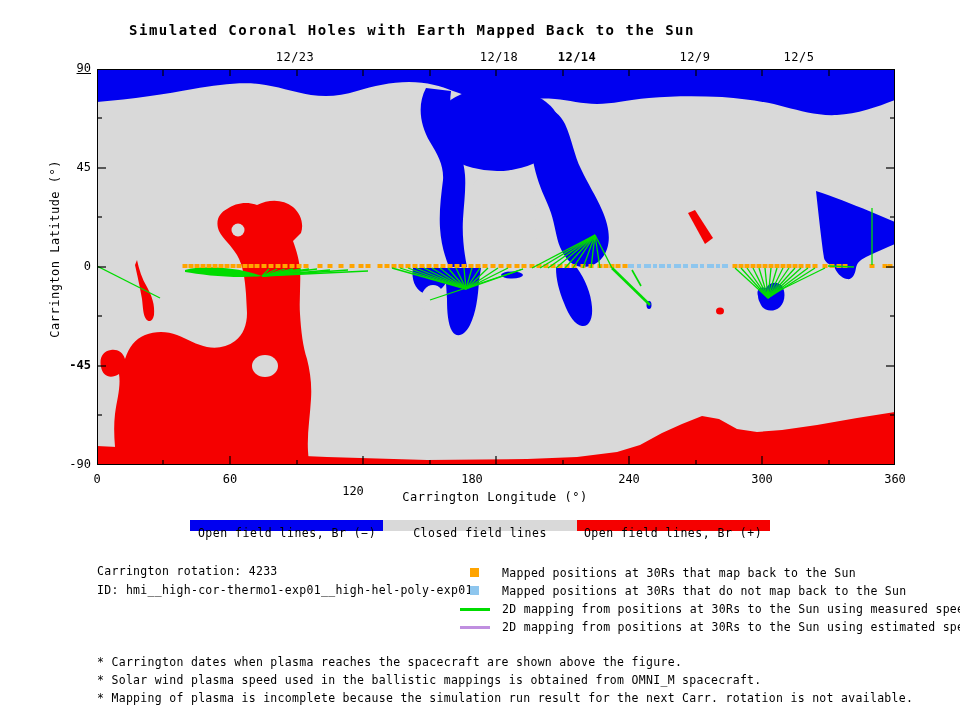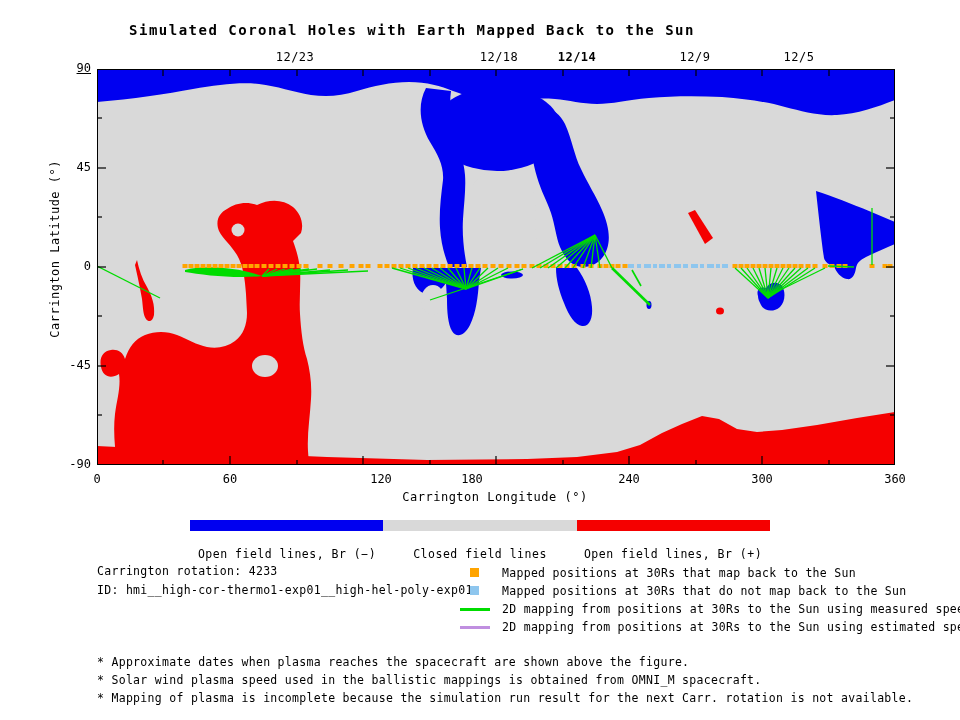--- a/index.html
+++ b/index.html
@@ -8,21 +8,21 @@
   #title{top:22px;left:0;width:824px;text-align:center;font-size:14px;letter-spacing:1.5px;font-weight:bold;}
   #plot-wrap{left:97px;top:69px;width:798px;height:396px;}
   #plot-wrap svg{display:block;}
   .date-label{position:absolute;top:50px;transform:translateX(-50%);font-size:12px;letter-spacing:.5px;}
   .xtick-label{position:absolute;top:472px;transform:translateX(-50%);font-size:12px;}
   .ytick-label{position:absolute;width:44px;text-align:right;font-size:12px;}
   #ylabel{left:48px;top:160px;transform:rotate(180deg);writing-mode:vertical-rl;font-size:12px;letter-spacing:.5px;}
   #xlabel{left:0;top:490px;width:990px;text-align:center;font-size:12px;letter-spacing:.5px;}
   #colorbar{left:190px;top:520px;width:580px;height:11px;display:flex;}
   #colorbar div{height:11px;width:33.333%;}
-  .bar-label{position:absolute;top:547px;transform:translateX(-50%);font-size:11.5px;letter-spacing:.5px;}
+  .bar-label{position:absolute;top:526px;transform:translateX(-50%);font-size:11.5px;letter-spacing:.5px;}
   .info-line{position:absolute;left:97px;font-size:11.5px;letter-spacing:.3px;}
   .legend-row{position:absolute;left:458px;height:14px;font-size:11.5px;letter-spacing:.3px;}
   .legend-marker{position:absolute;left:12px;top:2px;width:9px;height:9px;}
   .legend-line{position:absolute;left:2px;top:6px;width:30px;height:3px;}
   .legend-text{position:absolute;left:44px;top:0;white-space:nowrap;}
   .footnote{position:absolute;left:97px;font-size:11.5px;letter-spacing:.3px;white-space:nowrap;}
 </style>
 </head>
 <body>
 
@@ -35,21 +35,21 @@
     <span class="date-label" style="left: 577px; font-weight: bold;">12/14</span>
     <span class="date-label" style="left: 695px;">12/9</span>
     <span class="date-label" style="left: 787px; margin-left: 12px;">12/5</span>
   </div>
 
 <div id="ylabel" class="abs">Carrington Latitude (°)</div>
 <div id="ytick-labels">
     <span class="ytick-label abs" style="left: 47px; top: 61px; text-decoration: underline;">90</span>
     <span class="ytick-label abs" style="left: 47px; top: 160px;">45</span>
     <span class="ytick-label abs" style="left: 47px; top: 259px;">0</span>
-    <span class="ytick-label abs" style="left: 47px; top: 358px;">-45</span>
+    <span class="ytick-label abs" style="left: 47px; top: 358px; font-weight: bold;">-45</span>
     <span class="ytick-label abs" style="left: 47px; top: 457px;">-90</span>
   </div>
 
 <div id="plot-wrap" class="abs">
     <svg width="798" height="396" viewBox="0 0 798 396">
       <rect x="0" y="0" width="798" height="396" fill="#d9d9d9"></rect>
       <path d="M0,0 L798,0 L798,31 C780,38 760,45 740,46 C720,47 705,42 688,38 C670,33 650,30 625,28 C600,27 575,27 552,29 C530,31 515,35 500,35 C485,35 472,31 458,30 C445,29 436,30 425,30 C412,30 400,32 390,31 C378,30 368,26 356,22 C344,17 330,13 312,13 C294,13 276,17 260,22 C244,27 230,28 214,26 C196,23 180,17 162,15 C142,13 120,16 96,20 C70,25 35,30 0,33 Z" fill="#0000f0"></path>
       <path d="M329,19 C320,36 323,56 333,73 C341,86 347,97 346,111 C344,127 342,143 343,159 C344,175 348,188 352,198 L370,198 C367,183 365,166 366,150 C367,134 369,120 368,106 C367,92 362,80 358,66 C354,52 352,36 354,22 Z" fill="#0000f0"></path>
       <ellipse cx="400" cy="60" rx="64" ry="42" fill="#0000f0"></ellipse>
       <path d="M437,42 C450,36 462,42 468,55 C475,70 477,86 484,100 C491,115 499,127 505,141 C511,155 514,168 510,180 C506,192 496,198 486,198 C476,198 468,190 463,178 C459,168 458,156 454,144 C450,132 444,122 440,108 C436,94 433,78 433,64 C433,54 434,46 437,42 Z" fill="#0000f0"></path>
@@ -263,21 +263,21 @@
       <line x1="793" y1="148" x2="798" y2="148" stroke="#000000" stroke-width="1.2"></line>
       <line x1="793" y1="247" x2="798" y2="247" stroke="#000000" stroke-width="1.2"></line>
       <line x1="793" y1="346" x2="798" y2="346" stroke="#000000" stroke-width="1.2"></line>
       <rect x="0.5" y="0.5" width="797" height="395" fill="none" stroke="#000000" stroke-width="1"></rect>
     </svg>
   </div>
 
 <div id="xtick-labels">
     <span class="xtick-label abs" style="left: 97px;">0</span>
     <span class="xtick-label abs" style="left: 230px;">60</span>
-    <span class="xtick-label abs" style="left: 381px;">120</span>
+    <span class="xtick-label abs" style="left: 353px; margin-top: 12px;">120</span>
     <span class="xtick-label abs" style="left: 472px; text-align: right;">180</span>
     <span class="xtick-label abs" style="left: 629px;">240</span>
     <span class="xtick-label abs" style="left: 762px;">300</span>
     <span class="xtick-label abs" style="left: 895px;">360</span>
   </div>
 <div id="xlabel" class="abs">Carrington Longitude (°)</div>
 
 <div id="colorbar" class="abs">
   <div style="background: rgb(0, 0, 240);"></div>
   <div style="background: rgb(217, 217, 217);"></div>
@@ -300,15 +300,15 @@
 </div>
 <div class="legend-row" style="top:602px">
   <span class="legend-line" style="background: rgb(0, 220, 0);"></span>
   <span class="legend-text">2D mapping from positions at 30Rs to the Sun using measured speed</span>
 </div>
 <div class="legend-row" style="top:620px">
   <span class="legend-line" style="background: rgb(192, 143, 224);"></span>
   <span class="legend-text">2D mapping from positions at 30Rs to the Sun using estimated speed</span>
 </div>
 
-<div class="footnote" style="top:655px">* Approximate dates when plasma reaches the spacecraft are shown above the figure.</div>
+<div class="footnote" style="top:655px">* Carrington dates when plasma reaches the spacecraft are shown above the figure.</div>
 <div class="footnote" style="top:673px">* Solar wind plasma speed used in the ballistic mappings is obtained from OMNI_M spacecraft.</div>
 <div class="footnote" style="top:691px">* Mapping of plasma is incomplete because the simulation run result for the next Carr. rotation is not available.</div>
 
 </body></html>

